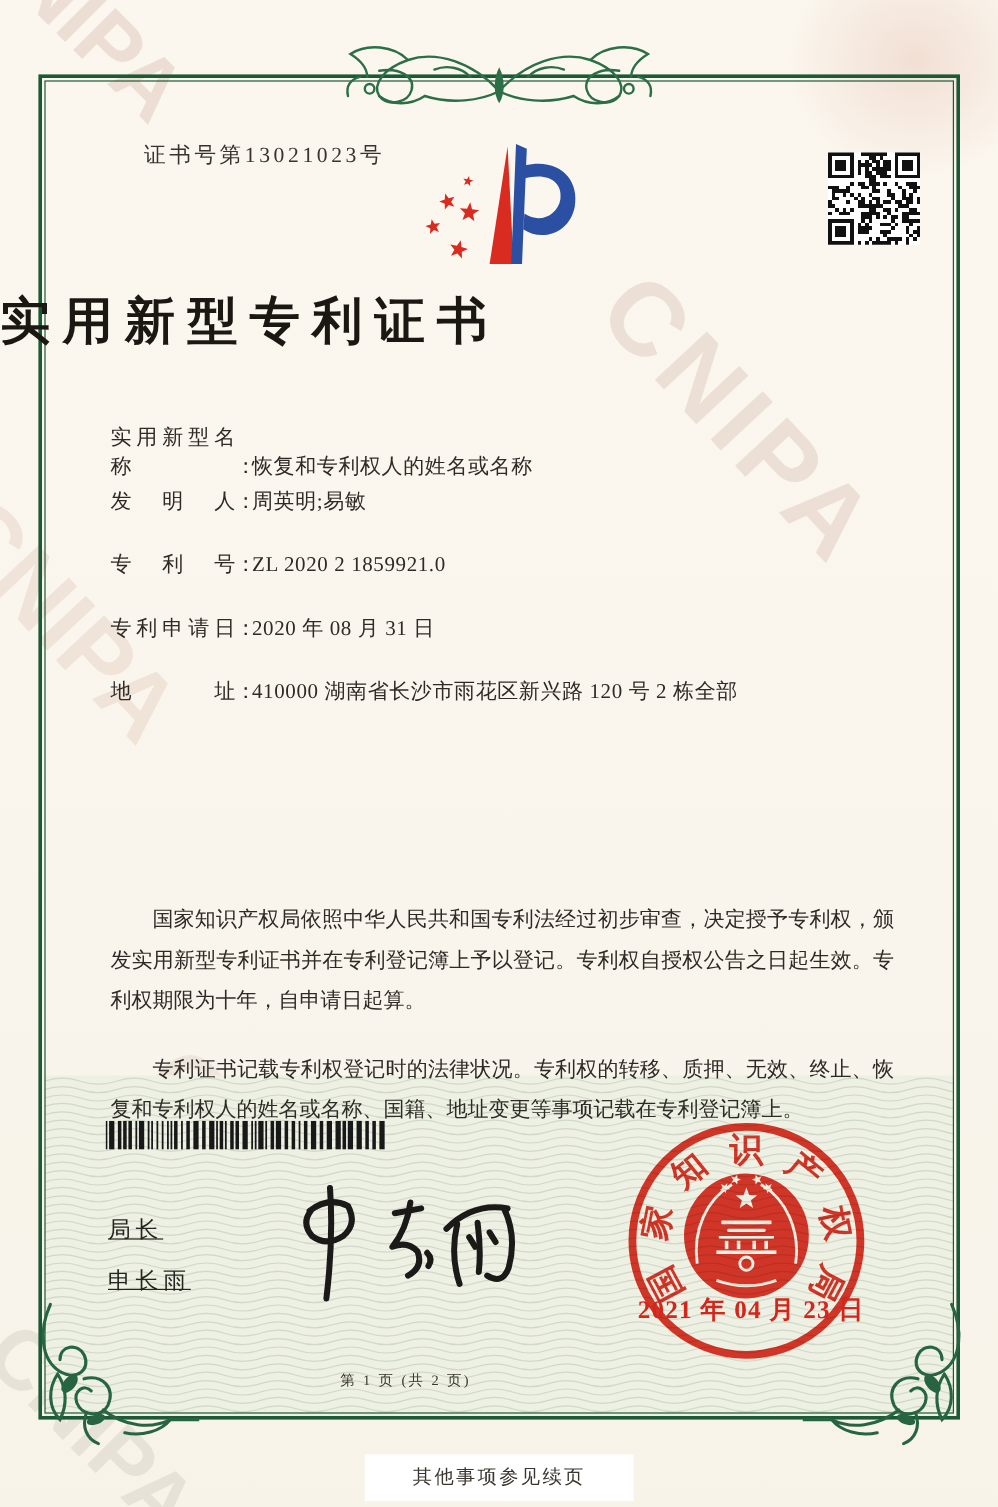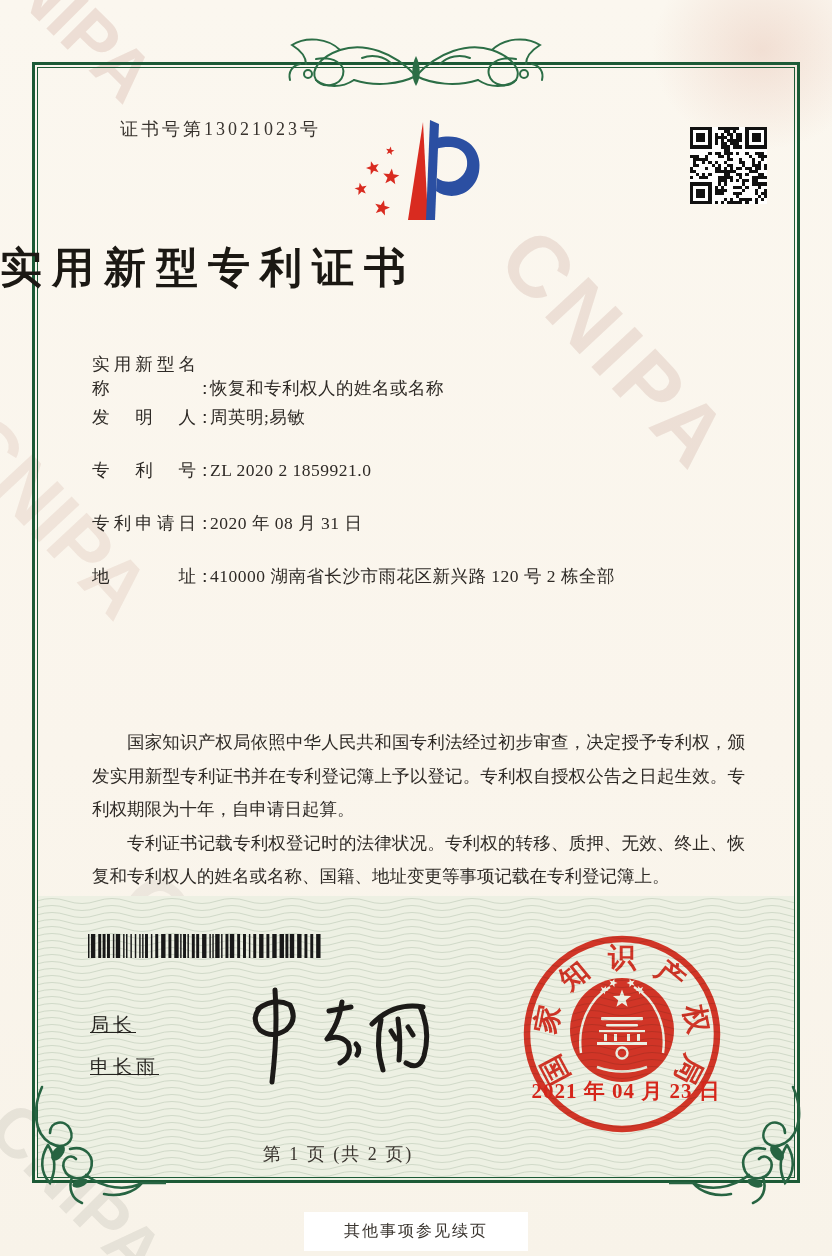--- a/index.html
+++ b/index.html
@@ -38,31 +38,31 @@
   .title { position:absolute; left:0; top:240px; width:720px; text-align:left;
     font-size:42px; font-weight:bold; letter-spacing:10px; color:#1b1813; }
   .fields { position:absolute; left:92px; top:352px; width:660px; font-size:17.5px; }
   .frow { position:relative; height:53px; }
   .flabel { display:inline-block; width:104px; text-align:justify; text-align-last:justify; }
   .fcolon { display:inline-block; width:14px; }
   .fvalue { letter-spacing:.5px; }
   .grant-no { position:absolute; left:338px; top:0; }
   .body-text { position:absolute; left:92px; top:726px; width:653px;
     font-size:17.5px; line-height:1.92; text-align:justify; }
-  .body-text p { text-indent:2em; }
+  .body-text p { text-indent:2em;margin-top:24px; }
   .barcode { position:absolute; left:88px; top:934px; }
   .signer { position:absolute; left:90px; top:1012px; font-size:19px; letter-spacing:4px;
     font-family:"Liberation Sans","DejaVu Sans",sans-serif; color:#262420;text-decoration:underline; }
   .signer div { margin-bottom:16px; }
   .signature { position:absolute; left:222px; top:982px; }
   .seal { position:absolute; left:517px; top:929px; mix-blend-mode:multiply; opacity:.96; }
   .seal-date { position:absolute; left:512px; top:1077px; width:228px; text-align:center;
     font-size:21px; font-weight:bold; color:#d5261b; letter-spacing:1px; z-index:5; }
   .page-num { position:absolute; left:0; top:1142px; width:676px; text-align:center;
-    font-size:18px; letter-spacing:2px; color:#3a352f; }
+    font-size:12px; letter-spacing:2px; color:#3a352f; }
   .note-box { position:absolute; left:50%; transform:translateX(-50%); top:1192px;
     background:#ffffff; padding:9px 40px; font-size:16px; letter-spacing:2px;
     color:#3a352f; white-space:nowrap;margin-top:20px; }
 </style>
 </head>
 <body>
 
 <div class="page">
 
   <span class="wm wm1">CNIPA</span>

